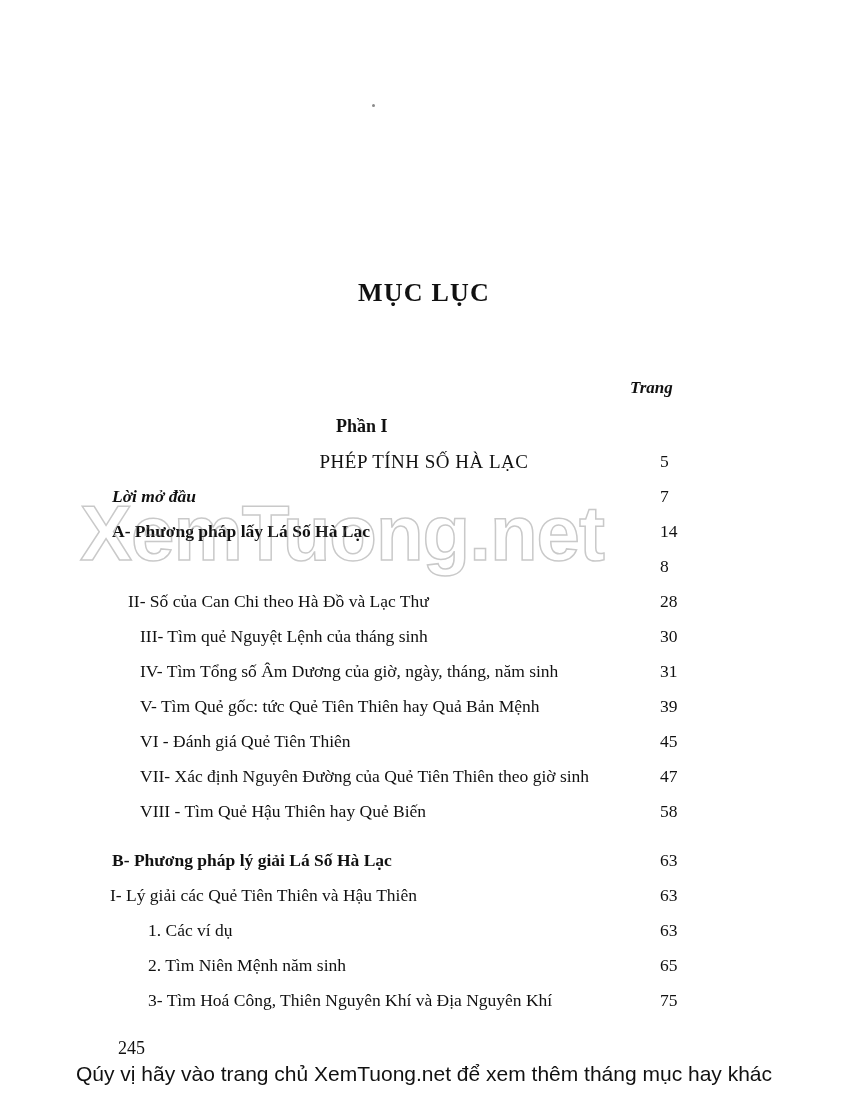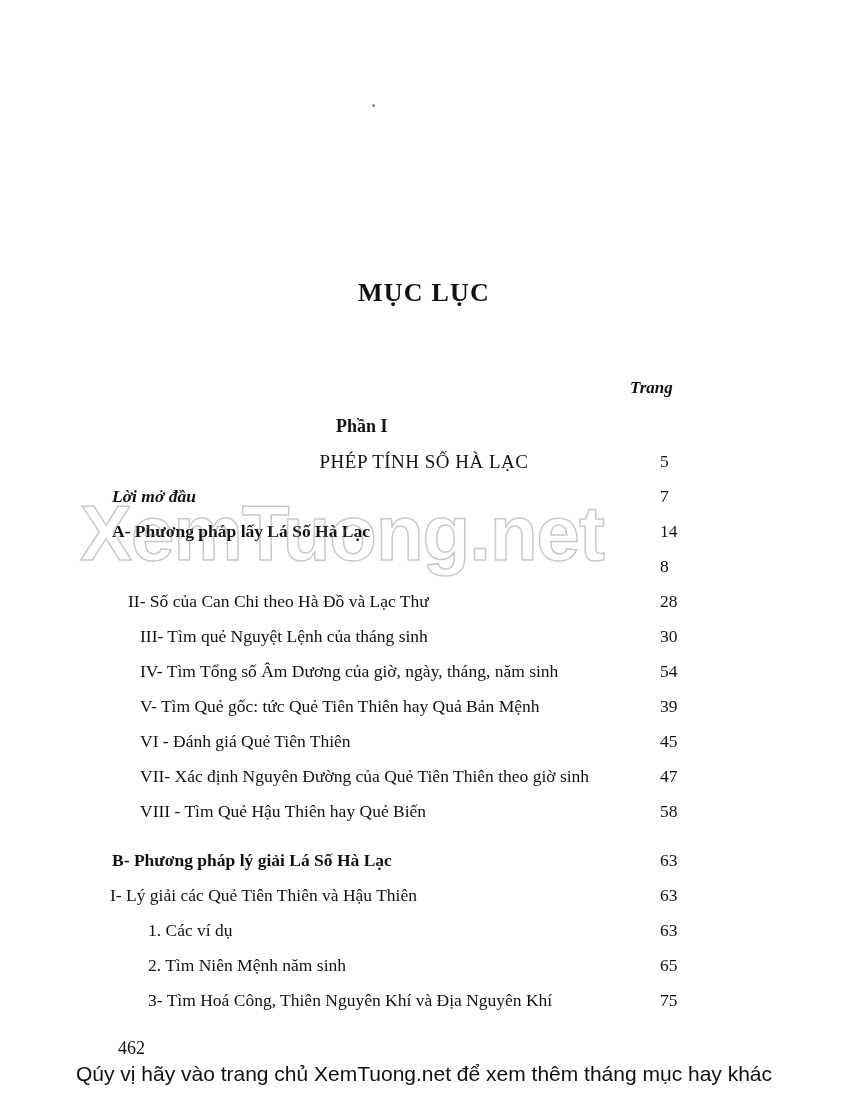--- a/index.html
+++ b/index.html
@@ -177,21 +177,21 @@
       <span class="page-num">28</span>
     </div>
 
     <div class="row">
       <span class="label ind-2">III- Tìm quẻ Nguyệt Lệnh của tháng sinh</span>
       <span class="page-num">30</span>
     </div>
 
     <div class="row">
       <span class="label ind-2">IV- Tìm Tổng số Âm Dương của giờ, ngày, tháng, năm sinh</span>
-      <span class="page-num">54</span>
+      <span class="page-num">31</span>
     </div>
 
     <div class="row">
       <span class="label ind-2">V- Tìm Quẻ gốc: tức Quẻ Tiên Thiên hay Quả Bản Mệnh</span>
       <span class="page-num">39</span>
     </div>
 
     <div class="row">
       <span class="label ind-2">VI - Đánh giá Quẻ Tiên Thiên</span>
       <span class="page-num">45</span>
@@ -231,17 +231,17 @@
 
     <div class="row">
       <span class="label ind-4">3- Tìm Hoá Công, Thiên Nguyên Khí và Địa Nguyên Khí</span>
       <span class="page-num">75</span>
     </div>
 
   </div>
 
   <div class="watermark">XemTuong.net</div>
 
-  <div class="folio">462</div>
+  <div class="folio">245</div>
 
   <div class="footer-note">Qúy vị hãy vào trang chủ XemTuong.net để xem thêm tháng mục hay khác</div>
 
 </div>
 
 </body></html>

